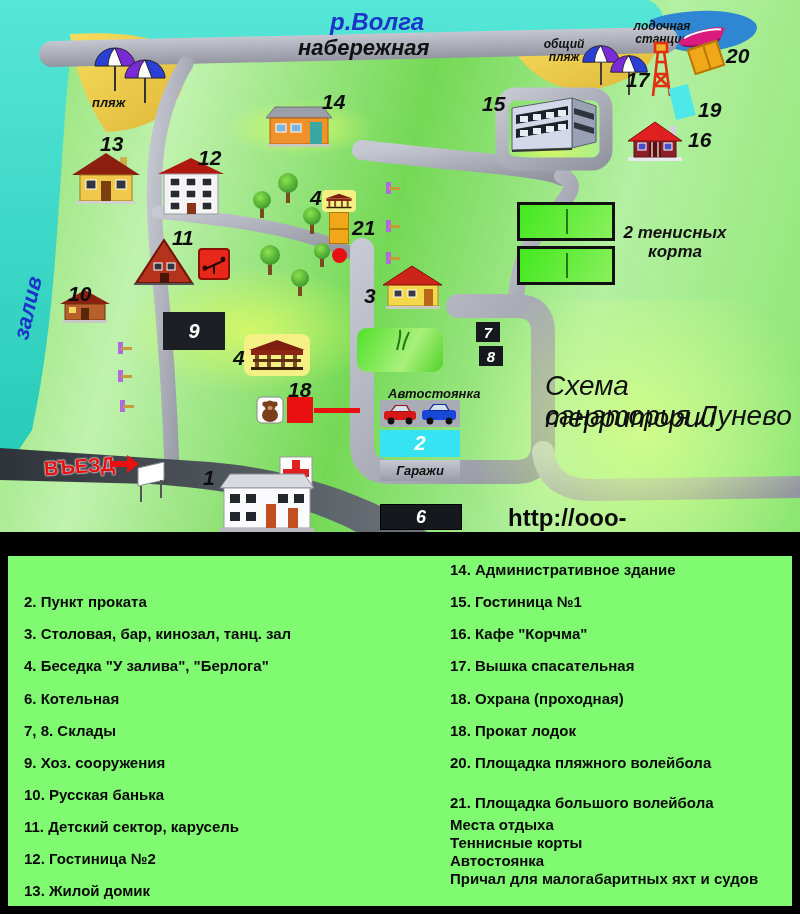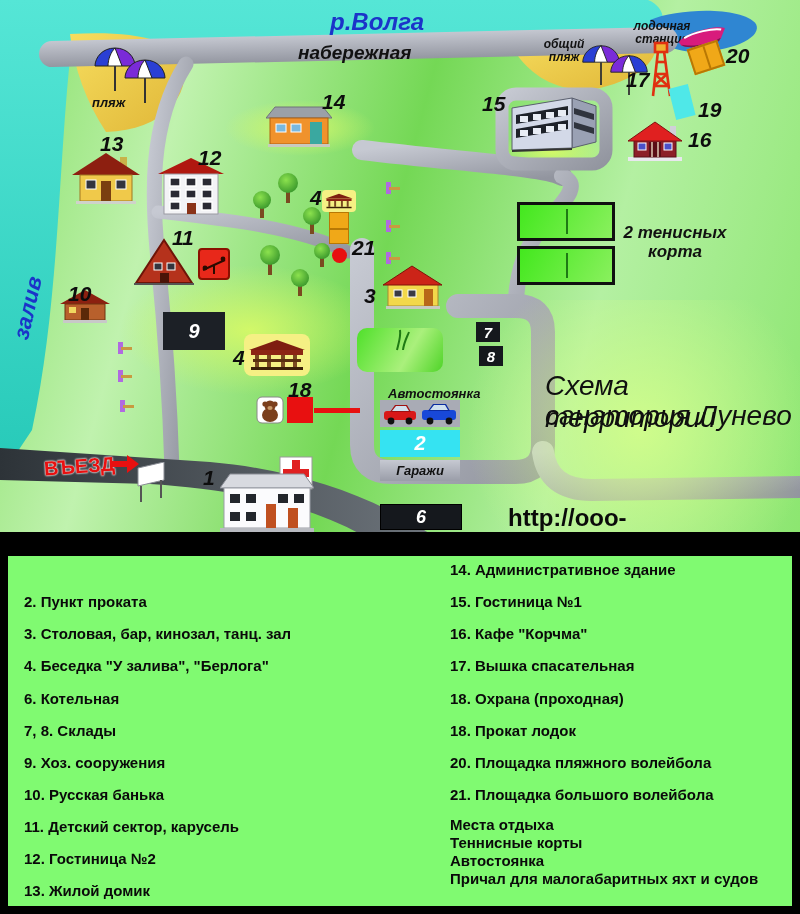--- a/index.html
+++ b/index.html
@@ -139,21 +139,21 @@
           </g>
         <g transform="translate(386,252)">
             <rect width="5" height="12" fill="#b06ae0"></rect>
             <rect x="3" y="5" width="11" height="3" fill="#c89a40"></rect>
           </g>
       </g>
     </svg>
 
     <div class="lbl blue" style="left:330px;top:8px;font-size:24px;">р.Волга</div>
     <div class="lbl blue" style="left:-4px;top:295px;font-size:22px;transform:rotate(-77deg);">залив</div>
-    <div class="lbl" style="left:298px;top:42px;font-size:19px;">набережная</div>
+    <div class="lbl" style="left:298px;top:35px;font-size:22px;">набережная</div>
     <div class="lbl" style="left:92px;top:95px;font-size:13px;">пляж</div>
     <div class="lbl lblw" style="left:533px;top:38px;width:62px;font-size:12px;">общий пляж</div>
     <div class="lbl lblw" style="left:622px;top:20px;width:80px;font-size:12px;">лодочная станция</div>
 
     <svg class="abs" style="left:92px;top:44px;" width="46" height="48" viewBox="0 0 46 48">
       <path d="M23,4 C10,4 3,14 3,22 L16,22 Z" fill="#2a3fd4" stroke="#222" stroke-width="1"></path>
       <path d="M23,4 C19,8 16,15 16,22 L30,22 C30,15 27,8 23,4 Z" fill="#fff" stroke="#222" stroke-width="1"></path>
       <path d="M23,4 C36,4 43,14 43,22 L30,22 Z" fill="#7a2bd8" stroke="#222" stroke-width="1"></path>
       <line x1="23" y1="22" x2="23" y2="47" stroke="#333" stroke-width="2"></line>
     </svg>
@@ -430,21 +430,21 @@
     <span class="num" style="left:172px;top:226px;">11</span>
     <span class="num" style="left:198px;top:146px;">12</span>
     <span class="num" style="left:100px;top:132px;">13</span>
     <span class="num" style="left:322px;top:90px;">14</span>
     <span class="num" style="left:482px;top:92px;">15</span>
     <span class="num" style="left:688px;top:128px;">16</span>
     <span class="num" style="left:626px;top:68px;">17</span>
     <span class="num" style="left:288px;top:378px;">18</span>
     <span class="num" style="left:698px;top:98px;">19</span>
     <span class="num" style="left:726px;top:44px;">20</span>
-    <span class="num" style="left:352px;top:216px;margin-top:20px;">21</span>
+    <span class="num" style="left:352px;top:216px;">21</span>
 
     <div class="title" style="left:545px;top:400px;">санатория Лунево</div>
     <div class="title" style="left:545px;top:370px;">Схема территории</div>
     <div class="url" style="left:508px;top:504px;">http://ooo-sanatoriy.ru/lunevo</div>
   </div>
 
   <div class="legend">
     <div class="legend-panel">
 
       <div class="li" style="left:16px;top:37px;">2. Пункт проката</div>
@@ -458,21 +458,21 @@
       <div class="li" style="left:16px;top:294px;">12. Гостиница №2</div>
       <div class="li" style="left:16px;top:326px;">13. Жилой домик</div>
 
       <div class="li" style="left:442px;top:5px;">14. Административное здание</div>
       <div class="li" style="left:442px;top:37px;">15. Гостиница №1</div>
       <div class="li" style="left:442px;top:69px;">16. Кафе "Корчма"</div>
       <div class="li" style="left:442px;top:101px;">17. Вышка спасательная</div>
       <div class="li" style="left:442px;top:134px;">18. Охрана (проходная)</div>
       <div class="li" style="left:442px;top:166px;">18. Прокат лодок</div>
       <div class="li" style="left:442px;top:198px;">20. Площадка пляжного волейбола</div>
-      <div class="li" style="left:442px;top:230px;">21. Площадка большого волейбола</div>
+      <div class="li" style="left:442px;top:238px;">21. Площадка большого волейбола</div>
 
       <div class="li" style="left:442px;top:260px;">Места отдыха</div>
       <div class="li" style="left:442px;top:278px;">Теннисные корты</div>
       <div class="li" style="left:442px;top:296px;">Автостоянка</div>
       <div class="li" style="left:442px;top:314px;">Причал для малогабаритных яхт и судов</div>
     </div>
   </div>
 </div>
 
 </body></html>

